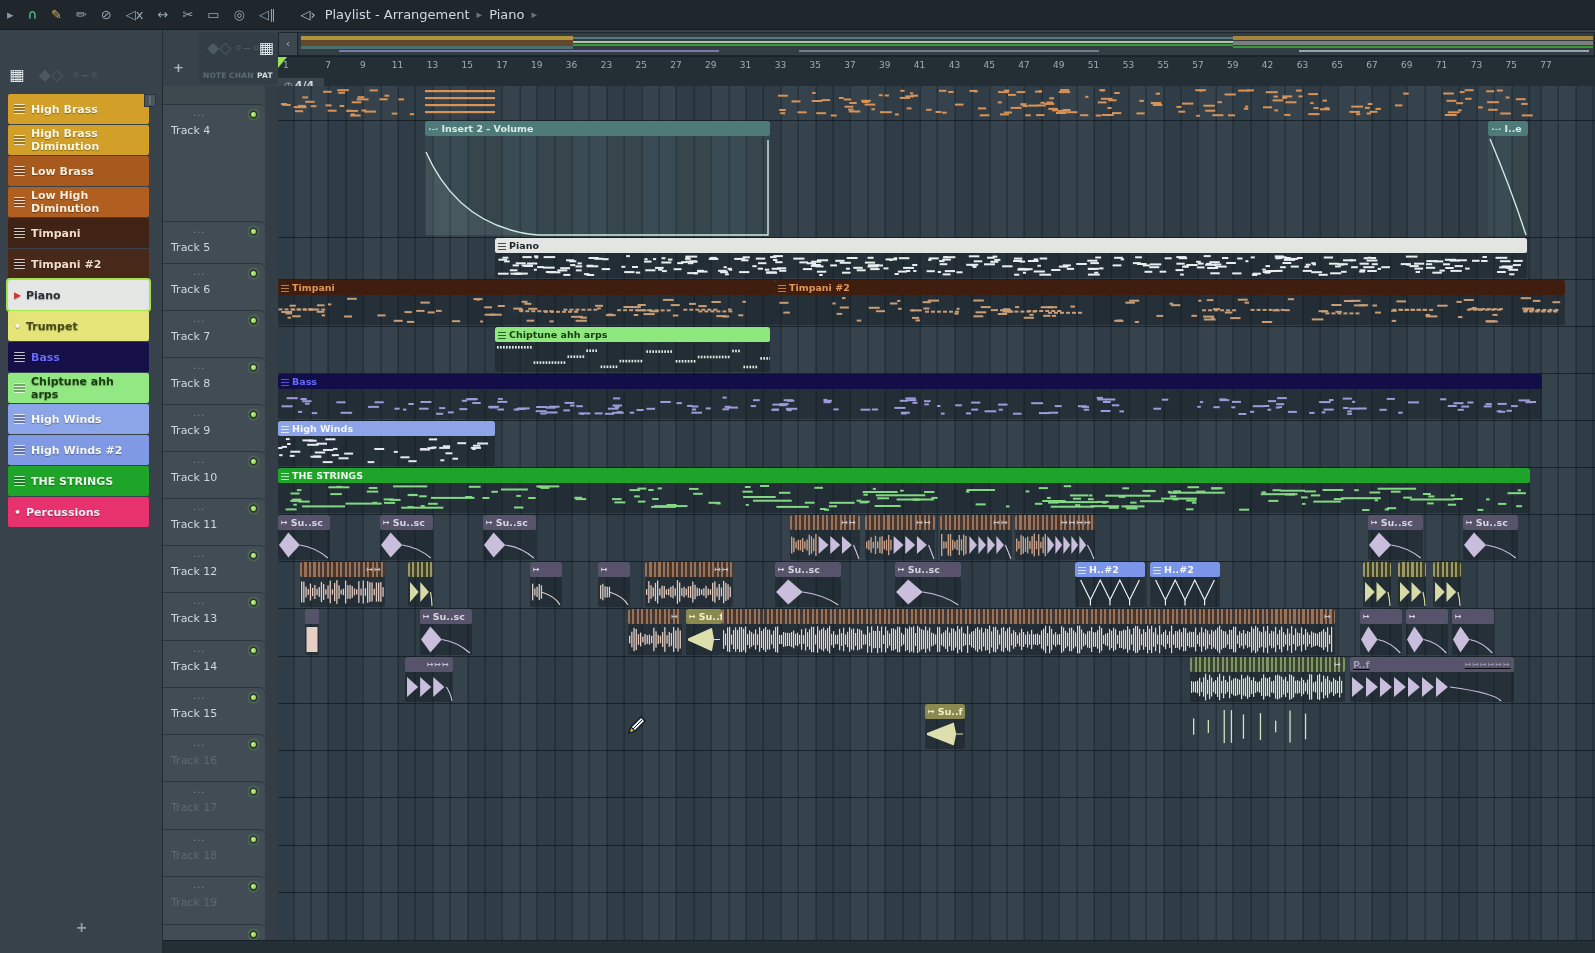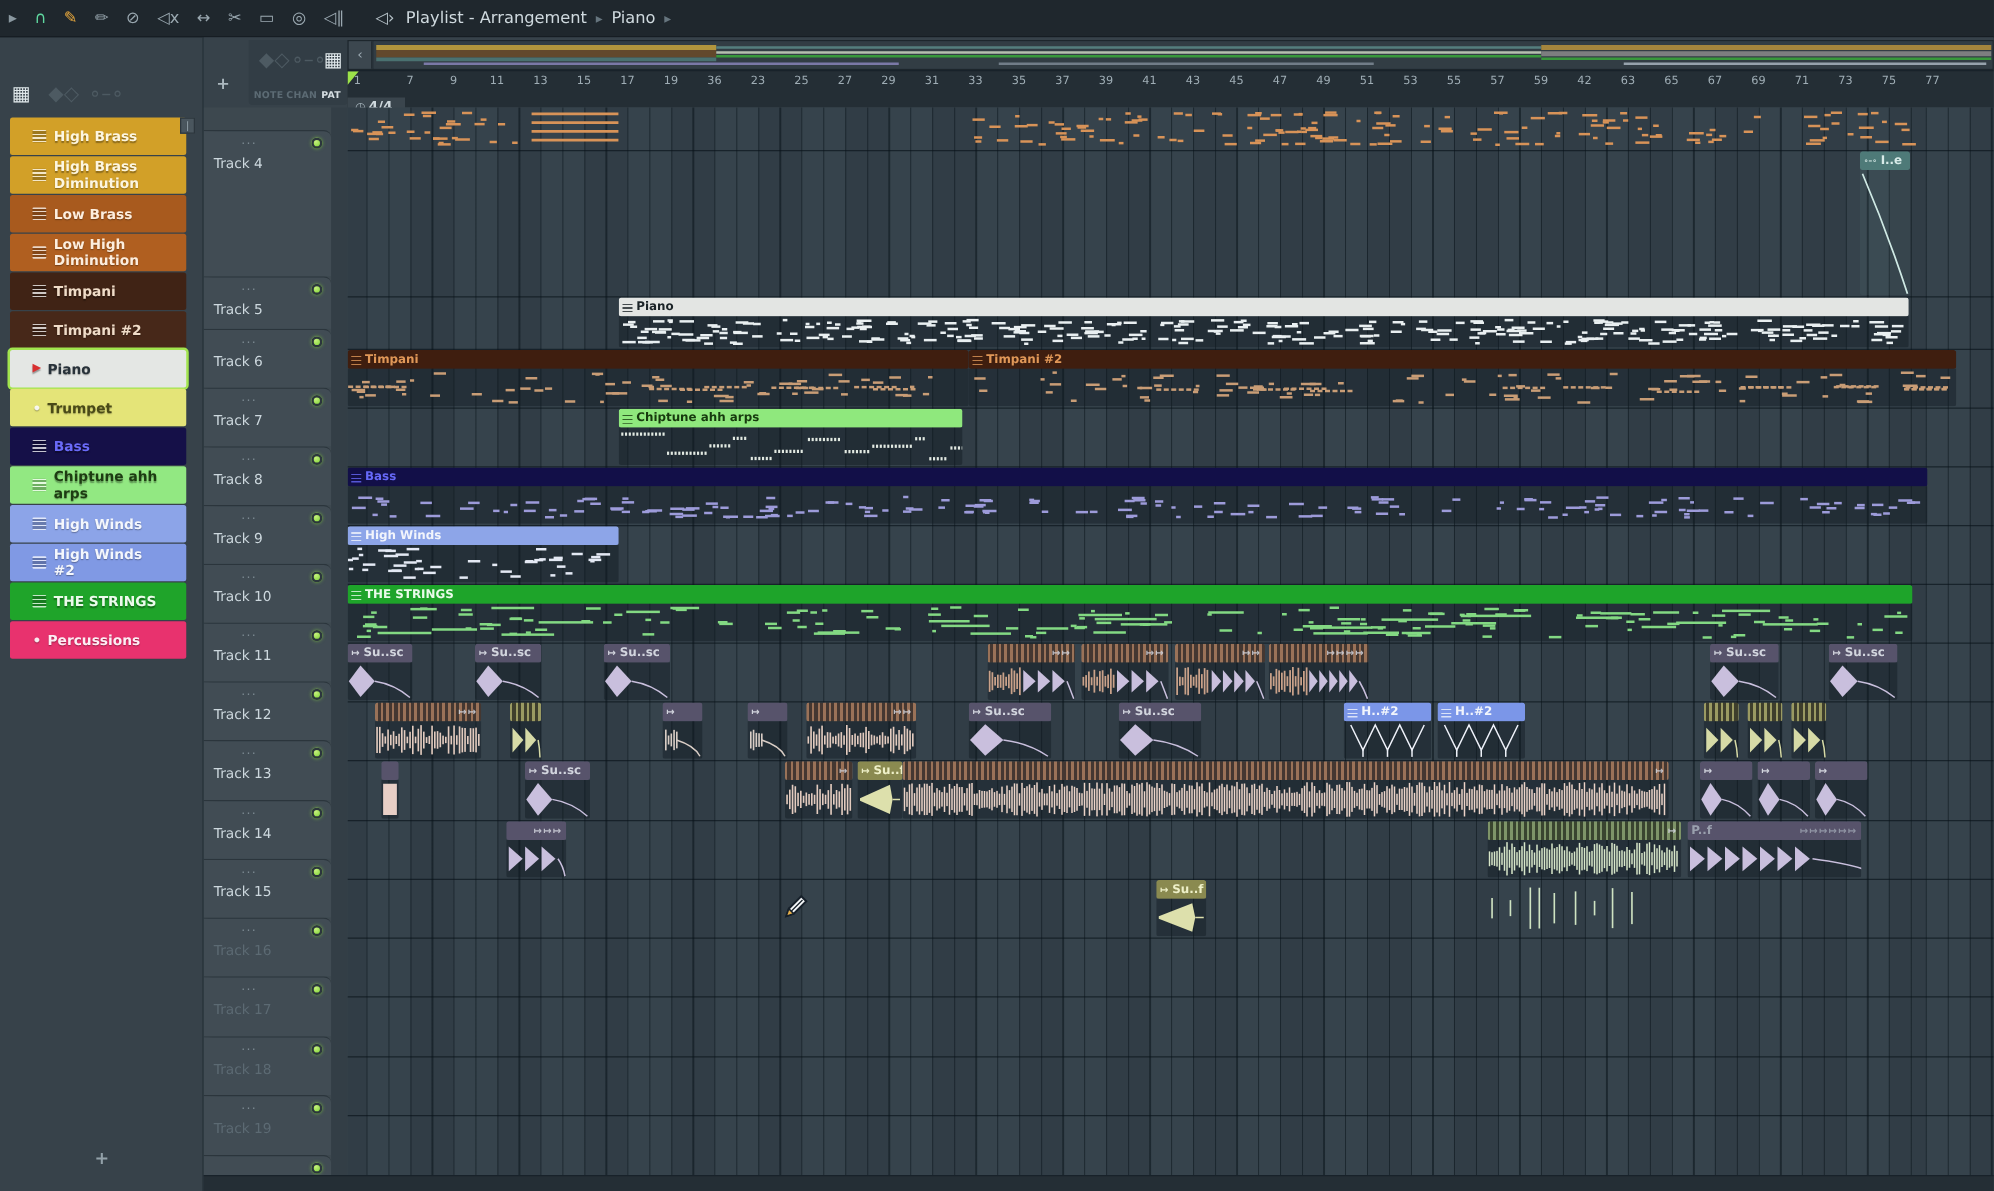--- a/index.html
+++ b/index.html
@@ -15,21 +15,21 @@
   #title .arr{color:#66757e;margin:0 7px;font-size:11px;}
   #title .spk{color:#b8c4ca;margin-right:9px;font-size:13px;}
 
   
   #lpanel{position:absolute;left:0;top:30px;width:163px;height:923px;background:#37424a;
     border-right:1px solid #222c33;}
   #ltabs{position:absolute;left:0;top:30px;width:163px;height:28px;display:flex;align-items:center;}
   .ltab{width:34px;text-align:center;}
   #plist{position:absolute;left:8px;top:64px;width:141px;}
   .pitem{position:relative;height:30px;margin-bottom:1px;border-radius:2px;display:flex;
-    align-items:center;padding:0 18px;font-size:11px;font-weight:bold;
+    align-items:center;padding:0 6px;font-size:11px;font-weight:bold;
     text-shadow:0 1px 1px rgba(0,0,0,.35);}
   .pitem .thumb{width:11px;height:10px;margin-right:6px;flex:0 0 auto;border-radius:1px;}
   .pscroll{position:absolute;right:-7px;top:0;width:12px;height:13px;background:#4a565e;
     border:1px solid #2c363d;color:#8a98a0;font-size:8px;text-align:center;line-height:11px;}
   #ladd{position:absolute;left:0;bottom:18px;width:163px;text-align:center;color:#93a1a9;
     font-size:14px;font-weight:bold;}
 
   
   #playlist{position:absolute;left:163px;top:30px;width:1432px;height:923px;background:#3a454d;}
   #phead{position:absolute;left:0;top:0;width:1432px;height:56px;background:#37424a;}
@@ -534,20 +534,32 @@
               <rect x="672.8" y="24.3" width="12.0" height="2.0" fill="#d89358"></rect>
               <rect x="130.3" y="8.4" width="8.6" height="2.0" fill="#d89358"></rect>
               <rect x="280.9" y="25.0" width="10.5" height="2.0" fill="#d89358"></rect>
               <rect x="380.7" y="5.7" width="4.3" height="2.0" fill="#d89358"></rect>
               <rect x="472.0" y="2.4" width="6.9" height="2.0" fill="#d89358"></rect>
               <rect x="407.0" y="15.6" width="11.4" height="2.0" fill="#d89358"></rect>
               <rect x="428.4" y="17.7" width="11.4" height="2.0" fill="#d89358"></rect>
               <rect x="199.2" y="3.4" width="3.5" height="2.0" fill="#d89358"></rect>
               <rect x="46.4" y="12.1" width="8.7" height="2.0" fill="#d89358"></rect>
               <rect x="131.7" y="20.4" width="4.8" height="2.0" fill="#d89358"></rect>
+            </svg>
+          </div>
+        </div>
+        <div class="clip" style="left: 147px; top: 35px; width: 345px; height: 115px;">
+          <div class="chdr" style="background: rgb(78, 122, 120); color: rgb(216, 235, 232); height: 15px;">
+            <span style="font-size: 6px;">∘–∘</span>
+            <span>Insert 2 - Volume</span>
+          </div>
+          <div class="cbody" style="height: 100px; background: rgba(110, 150, 148, 0.1);">
+            <svg width="345" height="100" viewBox="0 0 345 100" style="position:absolute;left:0;top:0;">
+              <path d="M1 16 Q 34.5 92 113.85000000000001 99 L 1 99 Z" fill="rgba(215,240,238,0.08)"></path>
+              <path d="M1 16 Q 34.5 92 113.85000000000001 99 L 343 99 L 343 4" fill="none" stroke="#cfe9e4" stroke-width="1.4"></path>
             </svg>
           </div>
         </div>
         <div class="clip" style="left: 1210px; top: 35px; width: 40px; height: 115px;">
           <div class="chdr" style="background: rgb(78, 122, 120); color: rgb(216, 235, 232); height: 15px;">
             <span style="font-size: 6px;">∘–∘</span>
             <span>I..e</span>
           </div>
           <div class="cbody" style="height: 100px; background: rgba(110, 150, 148, 0.1);">
             <svg width="40" height="100" viewBox="0 0 40 100" style="position:absolute;left:0;top:0;">
@@ -2570,21 +2582,21 @@
               <rect x="139.0" y="8.3" width="1.2" height="13.3" fill="#d7e6c9"></rect>
               <rect x="141.0" y="9.9" width="1.2" height="10.2" fill="#d7e6c9"></rect>
               <rect x="143.0" y="6.0" width="1.2" height="18.0" fill="#d7e6c9"></rect>
               <rect x="145.0" y="7.8" width="1.2" height="14.3" fill="#d7e6c9"></rect>
               <rect x="147.0" y="9.0" width="1.2" height="12.0" fill="#d7e6c9"></rect>
               <rect x="149.0" y="4.4" width="1.2" height="21.1" fill="#d7e6c9"></rect>
               <rect x="151.0" y="8.7" width="1.2" height="12.5" fill="#d7e6c9"></rect>
             </svg>
           </div>
         </div>
-        <div class="clip" style="left: 1072px; top: 571px; width: 139px; height: 45px;">
+        <div class="clip" style="left: 1072px; top: 571px; width: 164px; height: 45px; text-decoration: underline;">
           <div class="chdr" style="background: rgb(87, 83, 107); color: rgb(154, 160, 174); height: 15px;">
             <span>P..f</span>
             <span class="hicons">↦↦↦↦↦↦</span>
           </div>
           <div class="cbody" style="height: 30px; background: rgba(14, 24, 32, 0.42);">
             <svg width="152" height="30" viewBox="0 0 152 30" style="position:absolute;left:0;top:0;">
               <polygon points="2,5.1 13.9,15 2,24.9" fill="#c9bfdd"></polygon>
               <polygon points="16,5.1 27.9,15 16,24.9" fill="#c9bfdd"></polygon>
               <polygon points="30,5.1 41.9,15 30,24.9" fill="#c9bfdd"></polygon>
               <polygon points="44,5.1 55.9,15 44,24.9" fill="#c9bfdd"></polygon>

